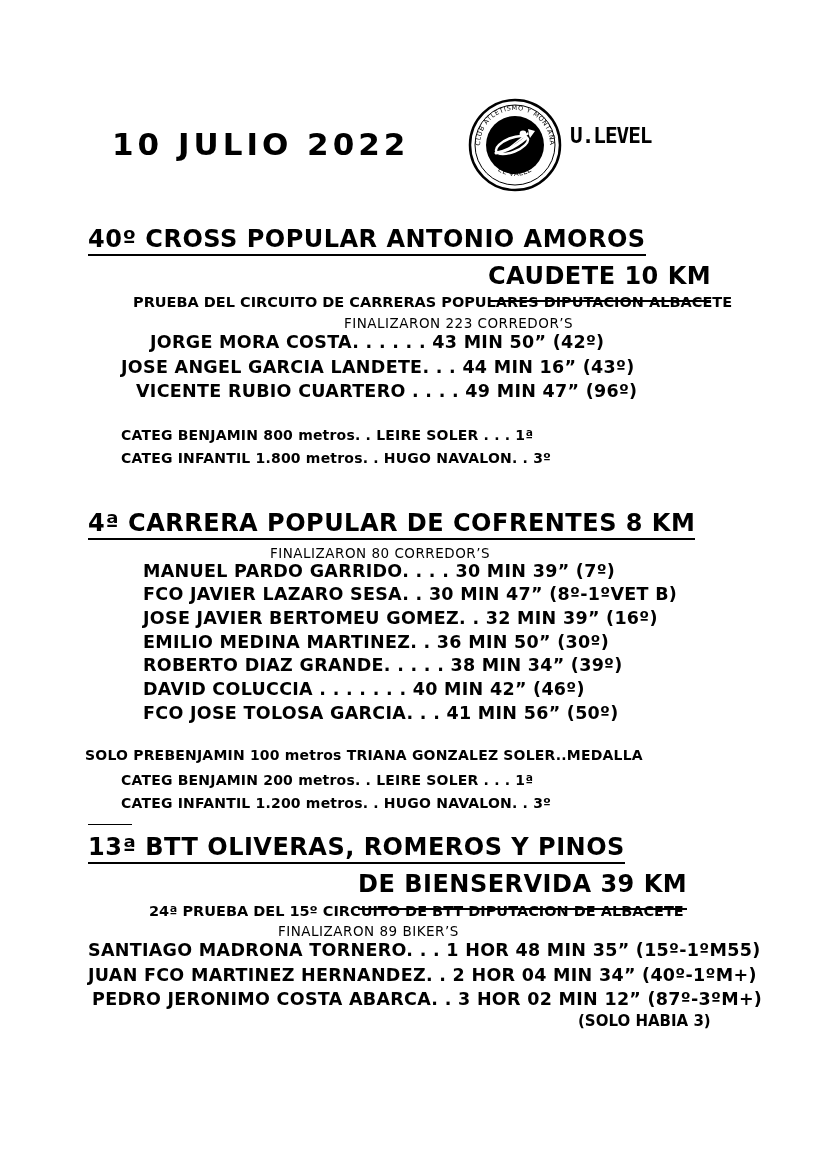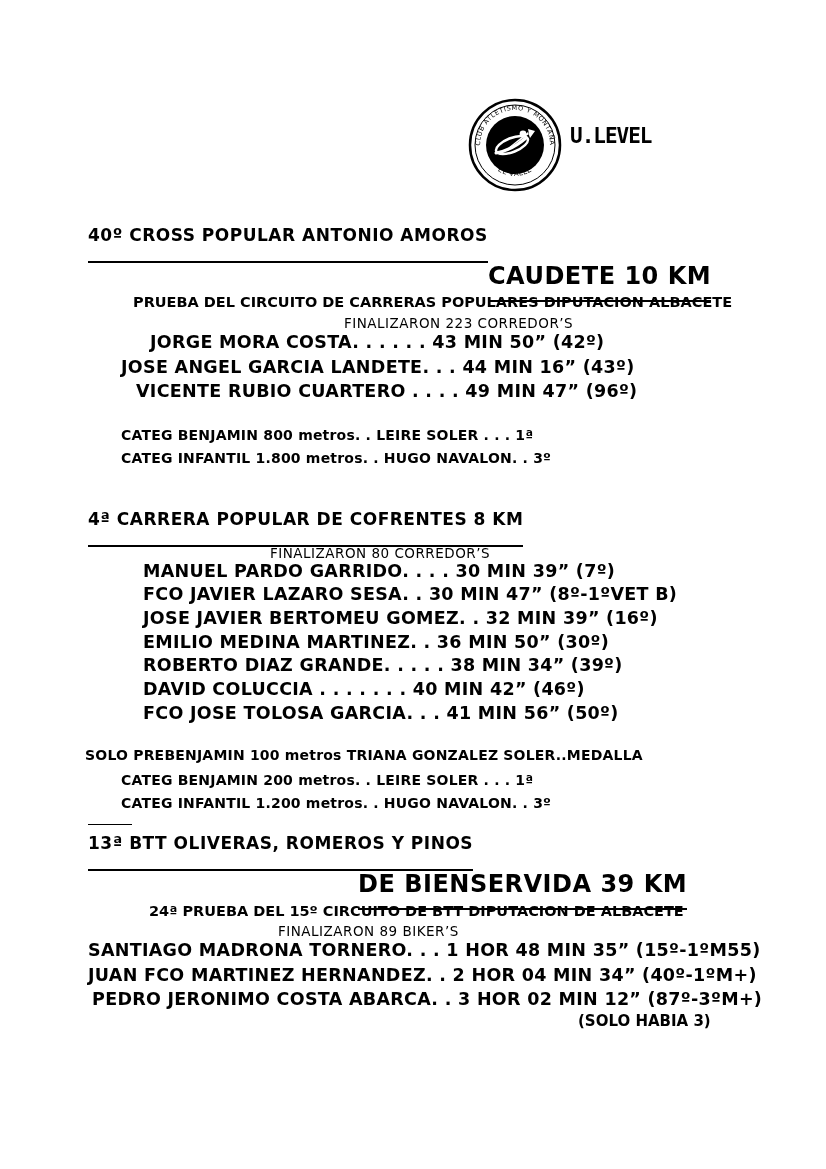--- a/index.html
+++ b/index.html
@@ -62,26 +62,26 @@
     position: absolute;
     left: 570px;
     top: 124px;
     font-size: 21px;
     font-weight: bold;
     letter-spacing: -1px;
     font-family: "DejaVu Sans Mono", monospace;
   }
 
   .sec-title {
-    font-size: 17px;
+    font-size: 24px;
     font-weight: bold;
     letter-spacing: 0.5px;
     border-bottom: 2px solid #000;
     display: inline-block;
-    padding-bottom: 16px;
+    padding-bottom: 1px;
     white-space: nowrap;
   }
   .sec-title2 {
     font-size: 24px;
     font-weight: bold;
     letter-spacing: 0.5px;
     border-bottom: 2px solid #000;
     display: inline-block;
     padding-bottom: 10px;
     white-space: nowrap;
@@ -121,20 +121,21 @@
     height: 0;
     border-top: 1.5px solid #000;
   }
 </style>
 </head>
 <body>
 
 <div class="page">
 
   <div class="header">
+    <div class="title-date">10  JULIO  2022</div>
 
     <div class="logo">
       <svg width="94" height="94" viewBox="0 0 94 94" xmlns="http://www.w3.org/2000/svg">
         <defs>
           <path id="arcTop" d="M 12,47 A 35,35 0 0 1 82,47"></path>
           <path id="arcBot" d="M 16,47 A 31,31 0 0 0 78,47"></path>
         </defs>
         <circle cx="47" cy="47" r="45" fill="none" stroke="#000" stroke-width="2.5"></circle>
         <circle cx="47" cy="47" r="40" fill="none" stroke="#000" stroke-width="1"></circle>
         <circle cx="47" cy="47" r="29" fill="#000"></circle>

